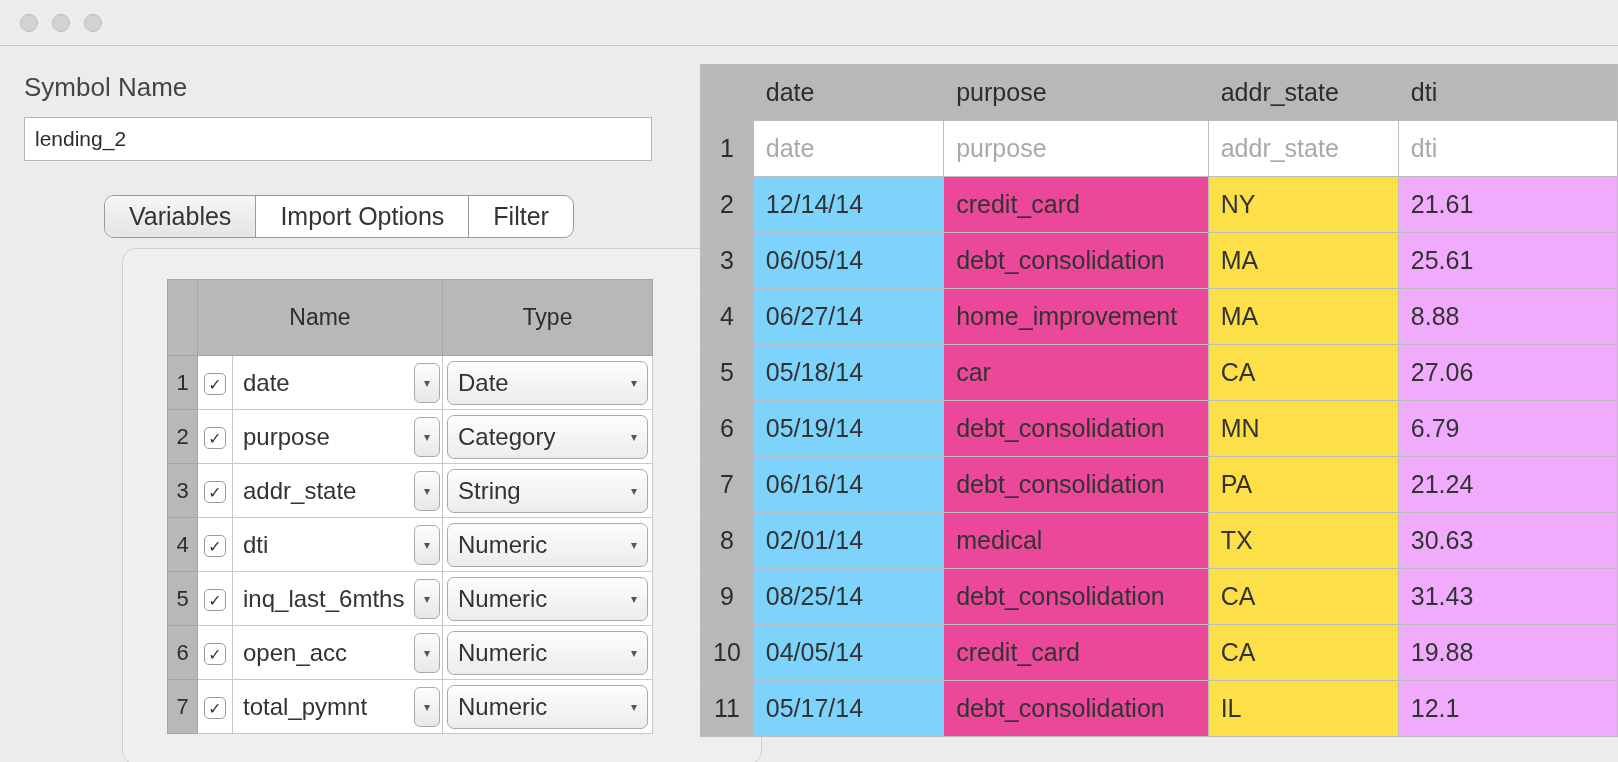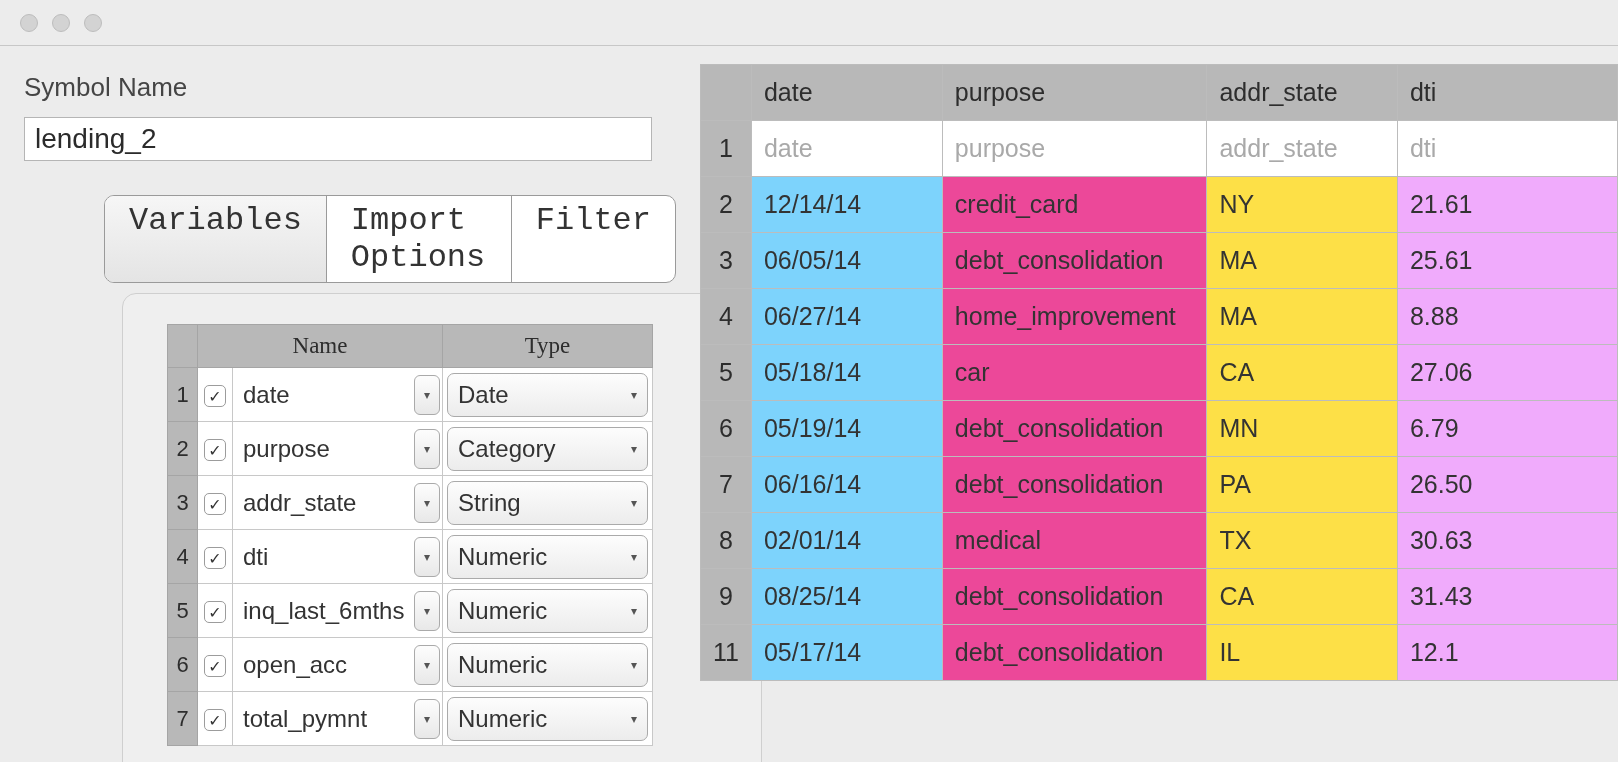--- a/index.html
+++ b/index.html
@@ -38,42 +38,41 @@
   .symbol-label {
     font-size: 26px;
     color: #454545;
     margin-bottom: 14px;
   }
   .symbol-input {
     width: 628px;
     height: 44px;
     border: 1px solid #b5b5b5;
     background: #fff;
-    font-size: 28px;
+    font-size: 21px;
     padding: 0 10px;
     color: #2b2b2b;
   }
   .tabs-wrap {
     margin-top: 34px;
     margin-left: 80px;
   }
   .tabs {
     display: inline-flex;
     border: 1px solid #9a9a9a;
     border-radius: 10px;
     overflow: hidden;
     background: #fff;
   }
   .tab {
     padding: 6px 24px;
-    font-size: 32px;
+    font-size: 25px;
     color: #333;
     border-right: 1px solid #9a9a9a;
     cursor: pointer;
-    font-family: Liberation Mono, monospace;
   }
   .tab:last-child { border-right: none; }
   .tab.active {
     background: linear-gradient(#f6f6f6, #e4e4e4);
   }
   .variables-panel {
     margin-top: 10px;
     margin-left: 18px;
     border: 1px solid #cfcfcf;
     border-radius: 14px;
@@ -83,24 +82,23 @@
   }
   .vars-table {
     border-collapse: collapse;
     background: #fff;
   }
   .vars-table th {
     background: #b8b8b8;
     font-weight: 400;
     font-size: 23px;
     color: #2d2d2d;
-    padding: 8px 10px;
+    padding: 24px 10px;
     border: 1px solid #a5a5a5;
     text-align: center;
-    font-family: Liberation Serif, serif;
   }
   .vars-table td {
     border: 1px solid #c8c8c8;
     padding: 4px 6px;
     background: #fff;
     height: 54px;
   }
   .vars-table .rowhead-blank {
     background: #b8b8b8;
     border: 1px solid #a5a5a5;
@@ -375,37 +373,44 @@
             <td class="c-date col-date">05/19/14</td>
             <td class="c-purpose col-purpose">debt_consolidation</td>
             <td class="c-state col-state">MN</td>
             <td class="c-dti col-dti">6.79</td>
           </tr>
           <tr>
             <td class="rownum">7</td>
             <td class="c-date col-date">06/16/14</td>
             <td class="c-purpose col-purpose">debt_consolidation</td>
             <td class="c-state col-state">PA</td>
-            <td class="c-dti col-dti">26.50</td>
+            <td class="c-dti col-dti">21.24</td>
           </tr>
           <tr>
             <td class="rownum">8</td>
             <td class="c-date col-date">02/01/14</td>
             <td class="c-purpose col-purpose">medical</td>
             <td class="c-state col-state">TX</td>
             <td class="c-dti col-dti">30.63</td>
           </tr>
           <tr>
             <td class="rownum">9</td>
             <td class="c-date col-date">08/25/14</td>
             <td class="c-purpose col-purpose">debt_consolidation</td>
             <td class="c-state col-state">CA</td>
             <td class="c-dti col-dti">31.43</td>
           </tr>
           <tr>
+            <td class="rownum">10</td>
+            <td class="c-date col-date">04/05/14</td>
+            <td class="c-purpose col-purpose">credit_card</td>
+            <td class="c-state col-state">CA</td>
+            <td class="c-dti col-dti">19.88</td>
+          </tr>
+          <tr>
             <td class="rownum">11</td>
             <td class="c-date col-date">05/17/14</td>
             <td class="c-purpose col-purpose">debt_consolidation</td>
             <td class="c-state col-state">IL</td>
             <td class="c-dti col-dti">12.1</td>
           </tr>
         </tbody>
     </table>
   </div>
 </div>

